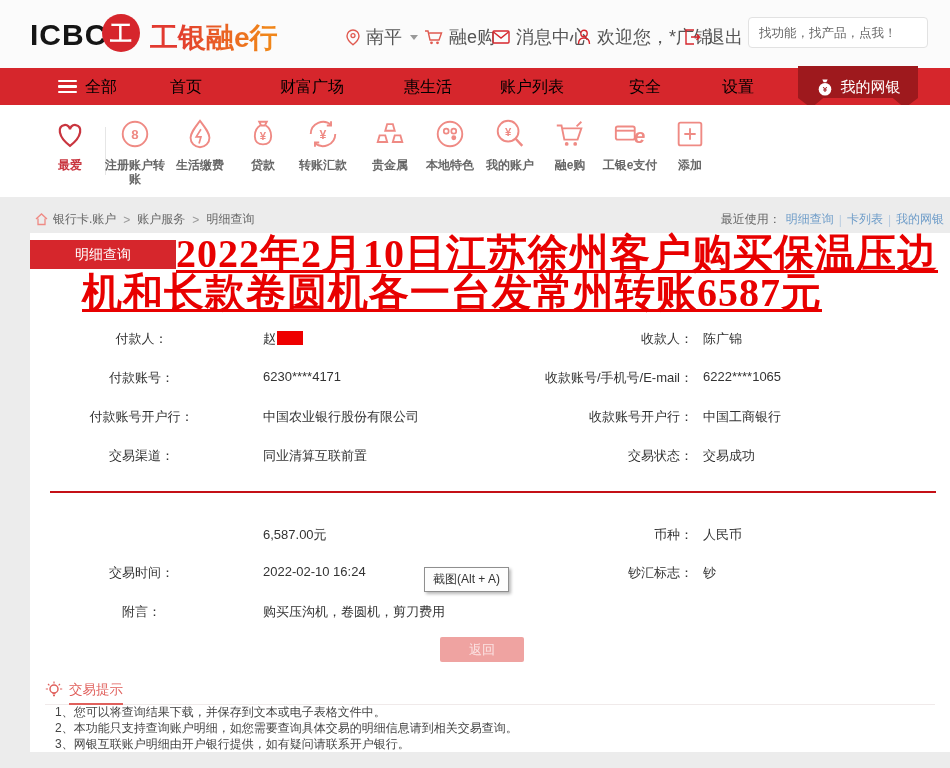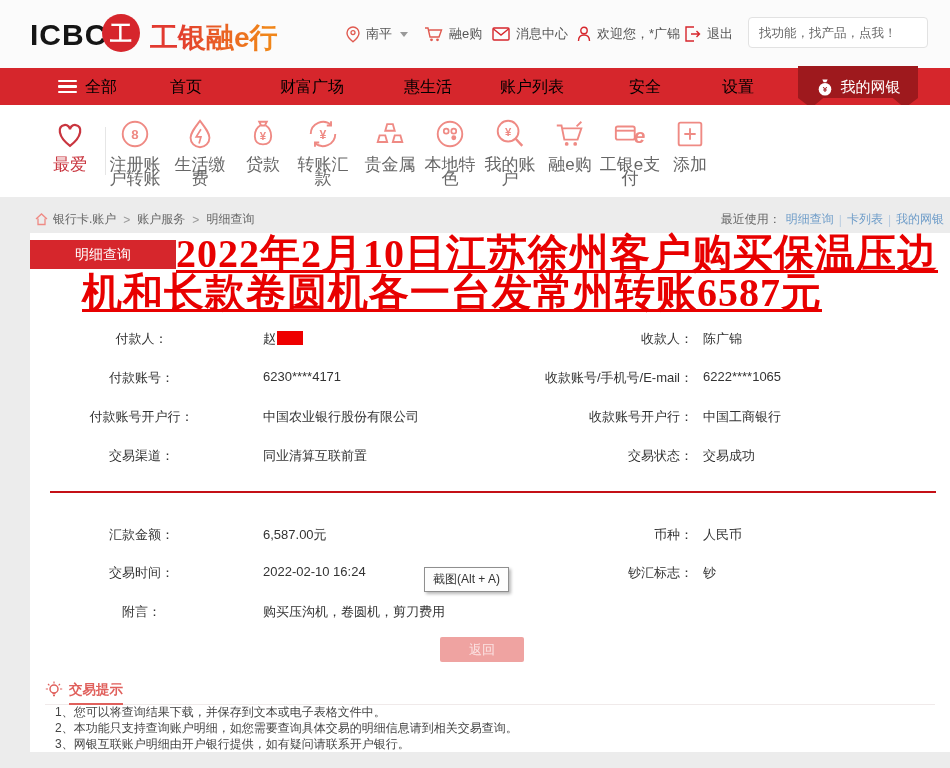--- a/index.html
+++ b/index.html
@@ -11,40 +11,40 @@
     overflow:hidden;
     color:#333;
   }
   
   .topbar { position:absolute; left:0; top:0; width:950px; height:68px; background:#fbfbfb; }
   .logo-text { position:absolute; left:30px; top:18px; font-size:30px; font-weight:bold; color:#151515; letter-spacing:1px; }
   .logo-mark { position:absolute; left:101px; top:13px; }
   .logo-brand { position:absolute; left:150px; top:19px; font-size:28px; font-weight:bold;
     background:linear-gradient(90deg,#e23a30 20%,#f08519 90%);
     -webkit-background-clip:text; background-clip:text; color:transparent; }
-  .tm { position:absolute; top:25px; display:flex; align-items:center; gap:6px; font-size:13px; color:#555; cursor:default; }
+  .tm { position:absolute; top:25px; display:flex; align-items:center; gap:6px; font-size:18px; color:#555; cursor:default; }
   .tm svg { display:block; }
   .caret { width:0; height:0; border-left:4px solid transparent; border-right:4px solid transparent; border-top:5px solid #999; margin-left:2px; }
   .searchbox { position:absolute; left:748px; top:17px; width:180px; height:31px; background:#fff;
     border:1px solid #e2e2e2; border-radius:4px; display:flex; align-items:center; padding:0 20px 0 10px; }
   .searchbox input { flex:1; border:none; outline:none; font-size:12.5px; color:#555; background:transparent; font-family:inherit; }
   .searchbox input::placeholder { color:#666; opacity:1; }
   
   .navbar { position:absolute; left:0; top:68px; width:950px; height:37px; background:#d6262c; overflow:visible; }
   .nav-item { position:absolute; top:0; height:37px; line-height:37px; color:#000000; font-size:16px; display:flex; align-items:center; gap:8px; cursor:pointer; }
   .burger { display:inline-flex; flex-direction:column; gap:3px; }
   .burger span { width:19px; height:2.5px; background:#fff; border-radius:1px; }
   .ribbon { position:absolute; left:798px; top:-2px; width:120px; height:42px; background:#9e191d;
     display:flex; align-items:center; justify-content:center; gap:7px; color:#fff; font-size:15px; cursor:pointer;
     clip-path:polygon(0 0,100% 0,100% 76%,89% 100%,79% 76%,21% 76%,11% 100%,0 76%); }
   
   .shortcuts { position:absolute; left:0; top:105px; width:950px; height:92px; background:#fff; }
   .sc-item { position:absolute; top:12px; width:64px; text-align:center; cursor:pointer; }
   .sc-item svg { display:inline-block; }
-  .sc-label { display:block; margin-top:3px; font-size:17px; color:#666; line-height:14px; }
+  .sc-label { display:block; margin-top:3px; font-size:12px; color:#666; line-height:14px;font-weight:bold; }
   .sc-fav .sc-label { color:#c9353f; }
   .sc-sep { position:absolute; left:105px; top:22px; width:1px; height:48px; background:#e6e6e6; }
   
   .breadcrumb { position:absolute; left:35px; top:211px; font-size:12px; color:#666; display:flex; align-items:center; gap:5px; }
   .breadcrumb .sep { color:#999; margin:0 2px; }
   .bc-link { cursor:pointer; }
   .recent { position:absolute; right:6px; top:211px; font-size:12px; color:#666; display:flex; align-items:center; gap:5px; }
   .recent a { color:#6f9dc9; text-decoration:none; cursor:pointer; }
   .recent .pipe { color:#b9cce0; }
   
@@ -61,21 +61,21 @@
   .val-l { position:absolute; left:233px; }
   .lbl-r { position:absolute; left:423px; width:240px; text-align:right; }
   .val-r { position:absolute; left:673px; }
   .red-box { display:inline-block; width:26px; height:14px; background:#ee0000; vertical-align:-2px; margin-left:1px; }
   .divider { position:absolute; left:20px; top:258px; width:886px; height:2px; background:#c41016; }
   .back-btn { position:absolute; left:410px; top:404px; width:84px; height:25px; background:#efa3a1;
     color:#fbe3e3; font-size:13px; border:none; border-radius:2px; cursor:pointer; font-family:inherit; }
   .tooltip { position:absolute; left:394px; top:334px; background:#fdfdfd; border:1px solid #8f8f8f;
     box-shadow:2px 2px 3px rgba(0,0,0,.28); font-size:12px; color:#333; padding:3px 8px; white-space:nowrap; z-index:6; }
   .tips-head { position:absolute; left:15px; top:448px; width:890px; border-bottom:1px solid #f0eaea;
-    padding-bottom:5px; display:flex; align-items:center; gap:6px;font-weight:bold; }
+    padding-bottom:5px; display:flex; align-items:center; gap:6px; }
   .tips-title { font-size:13.5px; color:#e0605c; border-bottom:2px solid #e0605c; padding-bottom:4px; margin-bottom:-6px; }
   .tip-line { position:absolute; left:25px; font-size:12px; color:#444; }
   
 </style>
 </head>
 <body>
 
 <div class="topbar">
   <span class="logo-text">ICBC</span>
   <svg class="logo-mark" width="40" height="40" viewBox="0 0 40 40">
@@ -320,21 +320,20 @@
   <div class="frow" style="top:214px;">
     <span class="lbl-l">交易渠道：</span>
     <span class="val-l">同业清算互联前置</span>
     <span class="lbl-r">交易状态：</span>
     <span class="val-r">交易成功</span>
   </div>
 
   <div class="divider"></div>
 
   <div class="frow" style="top:293px;">
-    <span class="lbl-l">汇款金额：</span>
     <span class="val-l">6,587.00元</span>
     <span class="lbl-r">币种：</span>
     <span class="val-r">人民币</span>
   </div>
   <div class="frow" style="top:331px;">
     <span class="lbl-l">交易时间：</span>
     <span class="val-l">2022-02-10 16:24</span>
     <span class="lbl-r">钞汇标志：</span>
     <span class="val-r">钞</span>
   </div>

